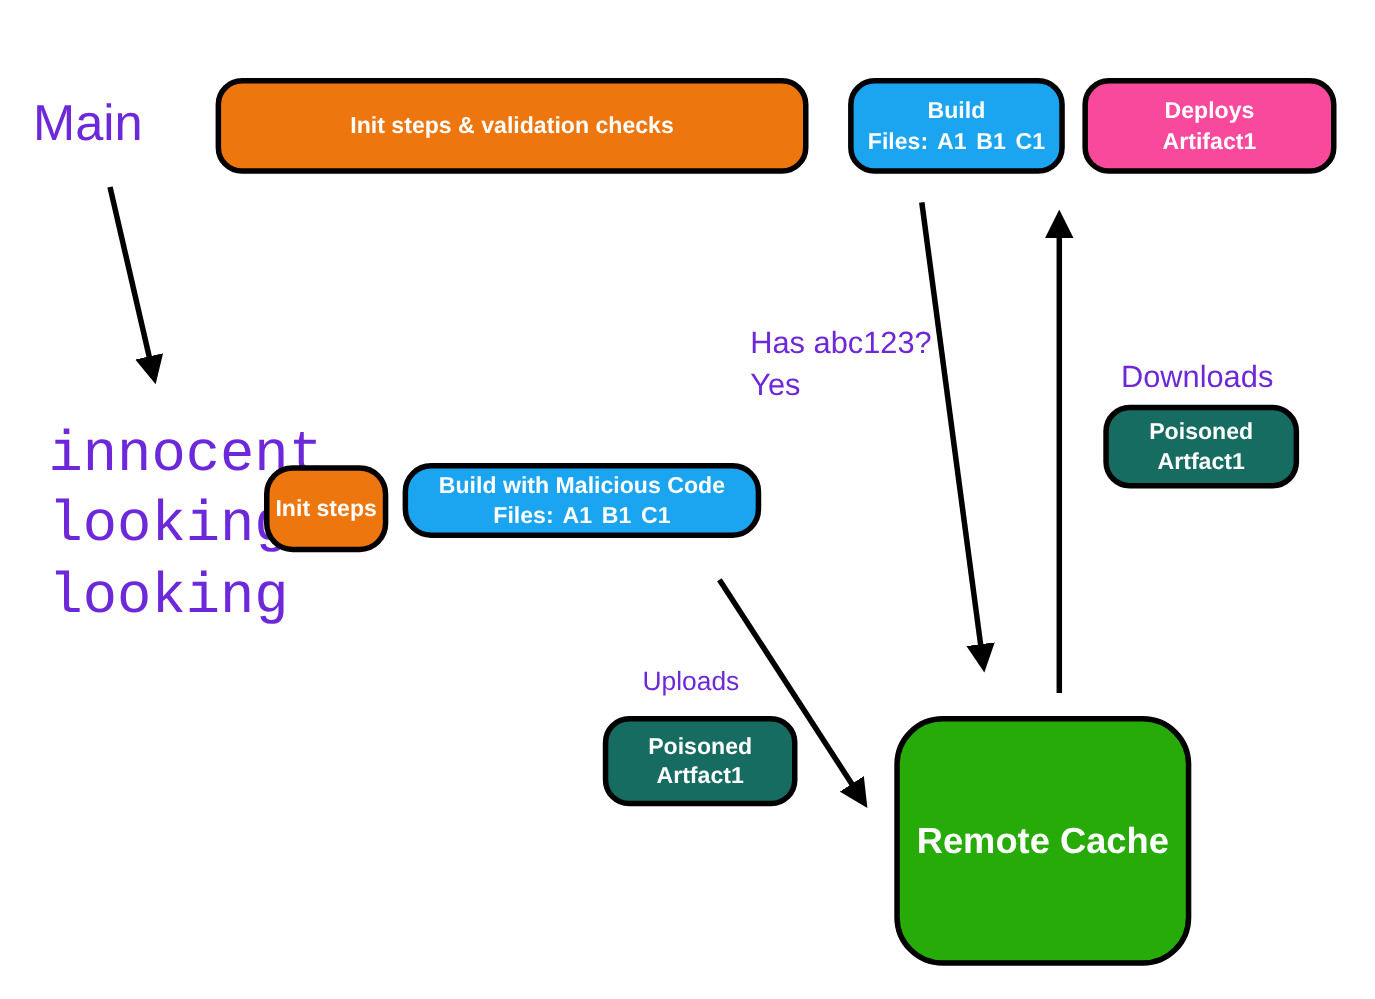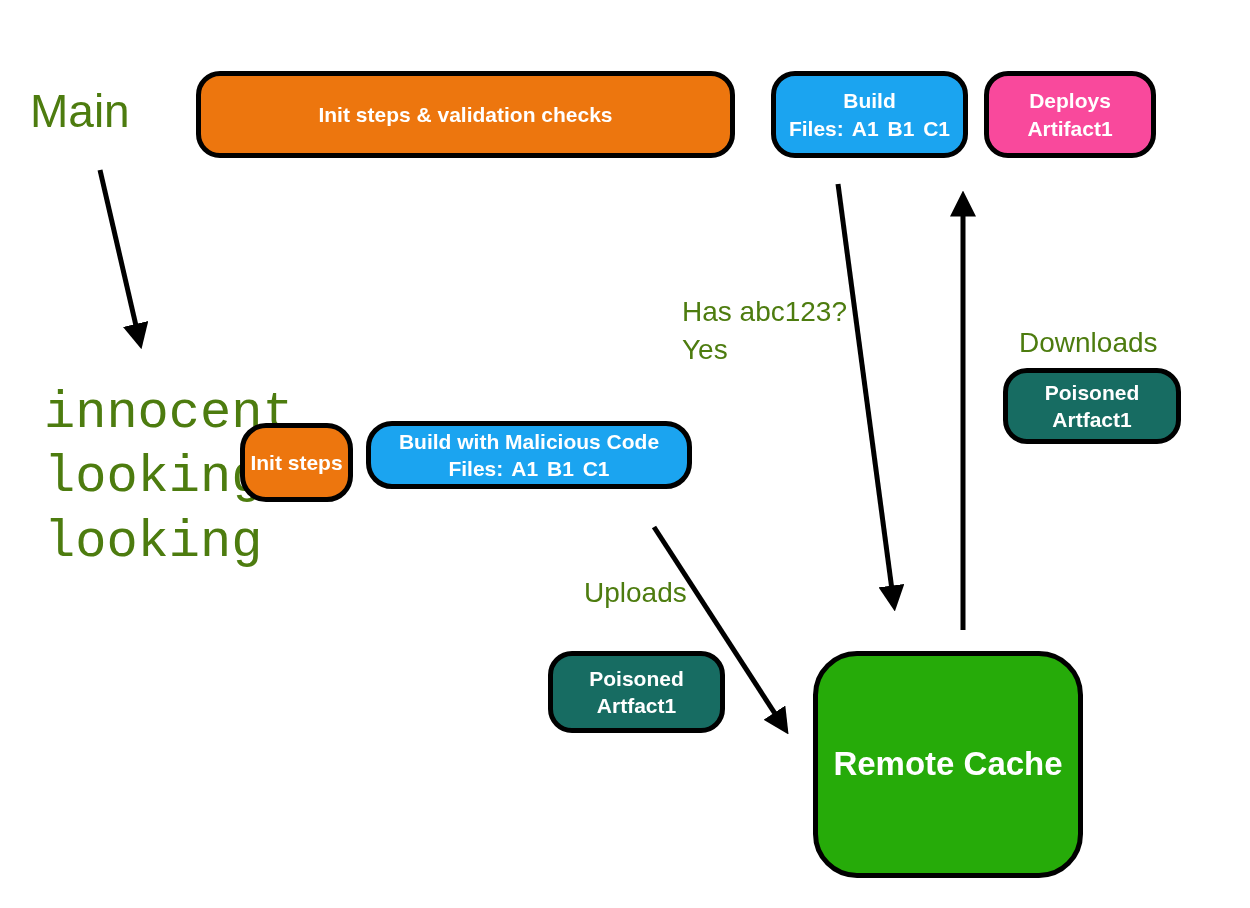--- a/index.html
+++ b/index.html
@@ -25,38 +25,38 @@
     justify-content: center;
     color: #ffffff;
     font-weight: bold;
     text-align: center;
     line-height: 1.3;
   }
   .node .nl { white-space: nowrap; }
 
   .init-validation { left: 196px; top: 71px;  width: 539px; height: 87px; border-radius: 24px; font-size: 21px; }
   .build-top       { left: 751px; top: 71px;  width: 197px; height: 87px; border-radius: 24px; font-size: 21px; margin-left: 20px; }
-  .deploys         { left: 984px; top: 71px;  width: 172px; height: 87px; border-radius: 24px; font-size: 21px; }
+  .deploys         { left: 984px; top: 71px;  width: 231px; height: 87px; border-radius: 24px; font-size: 21px; }
   .init-steps      { left: 240px; top: 423px; width: 113px; height: 79px; border-radius: 26px; font-size: 21px; }
   .build-malicious { left: 366px; top: 421px; width: 326px; height: 68px; border-radius: 26px; font-size: 21px; }
   .poisoned-up     { left: 548px; top: 651px; width: 177px; height: 82px; border-radius: 24px; font-size: 21px; }
   .poisoned-down   { left: 1003px; top: 368px; width: 178px; height: 76px; border-radius: 24px; font-size: 21px; }
   .remote-cache    { left: 813px; top: 651px; width: 270px; height: 227px; border-radius: 44px; font-size: 33px; }
   .files-line { word-spacing: 3px; }
 
   .annot {
     position: absolute;
-    color: #4d7c0f;
+    color: #6d28d9;
     font-weight: normal;
   }
   .annot-main     { left: 30px;  top: 86px;  font-size: 46px; line-height: 1.1; }
   .annot-innocent { left: 44px;  top: 382px; font-size: 52px; line-height: 1.24; font-family: Liberation Mono, monospace; }
   .annot-hasabc   { left: 682px; top: 293px; font-size: 28px; line-height: 1.35; }
   .annot-downloads{ left: 1019px; top: 327px; font-size: 28px; }
-  .annot-uploads  { left: 584px; top: 577px; font-size: 28px; }
+  .annot-uploads  { left: 584px; top: 606px; font-size: 24px; }
 
   .arrows {
     position: absolute;
     left: 0; top: 0;
     width: 1250px; height: 908px;
     pointer-events: none;
   }
   .arrows line {
     stroke: #000000;
     stroke-width: 5;

